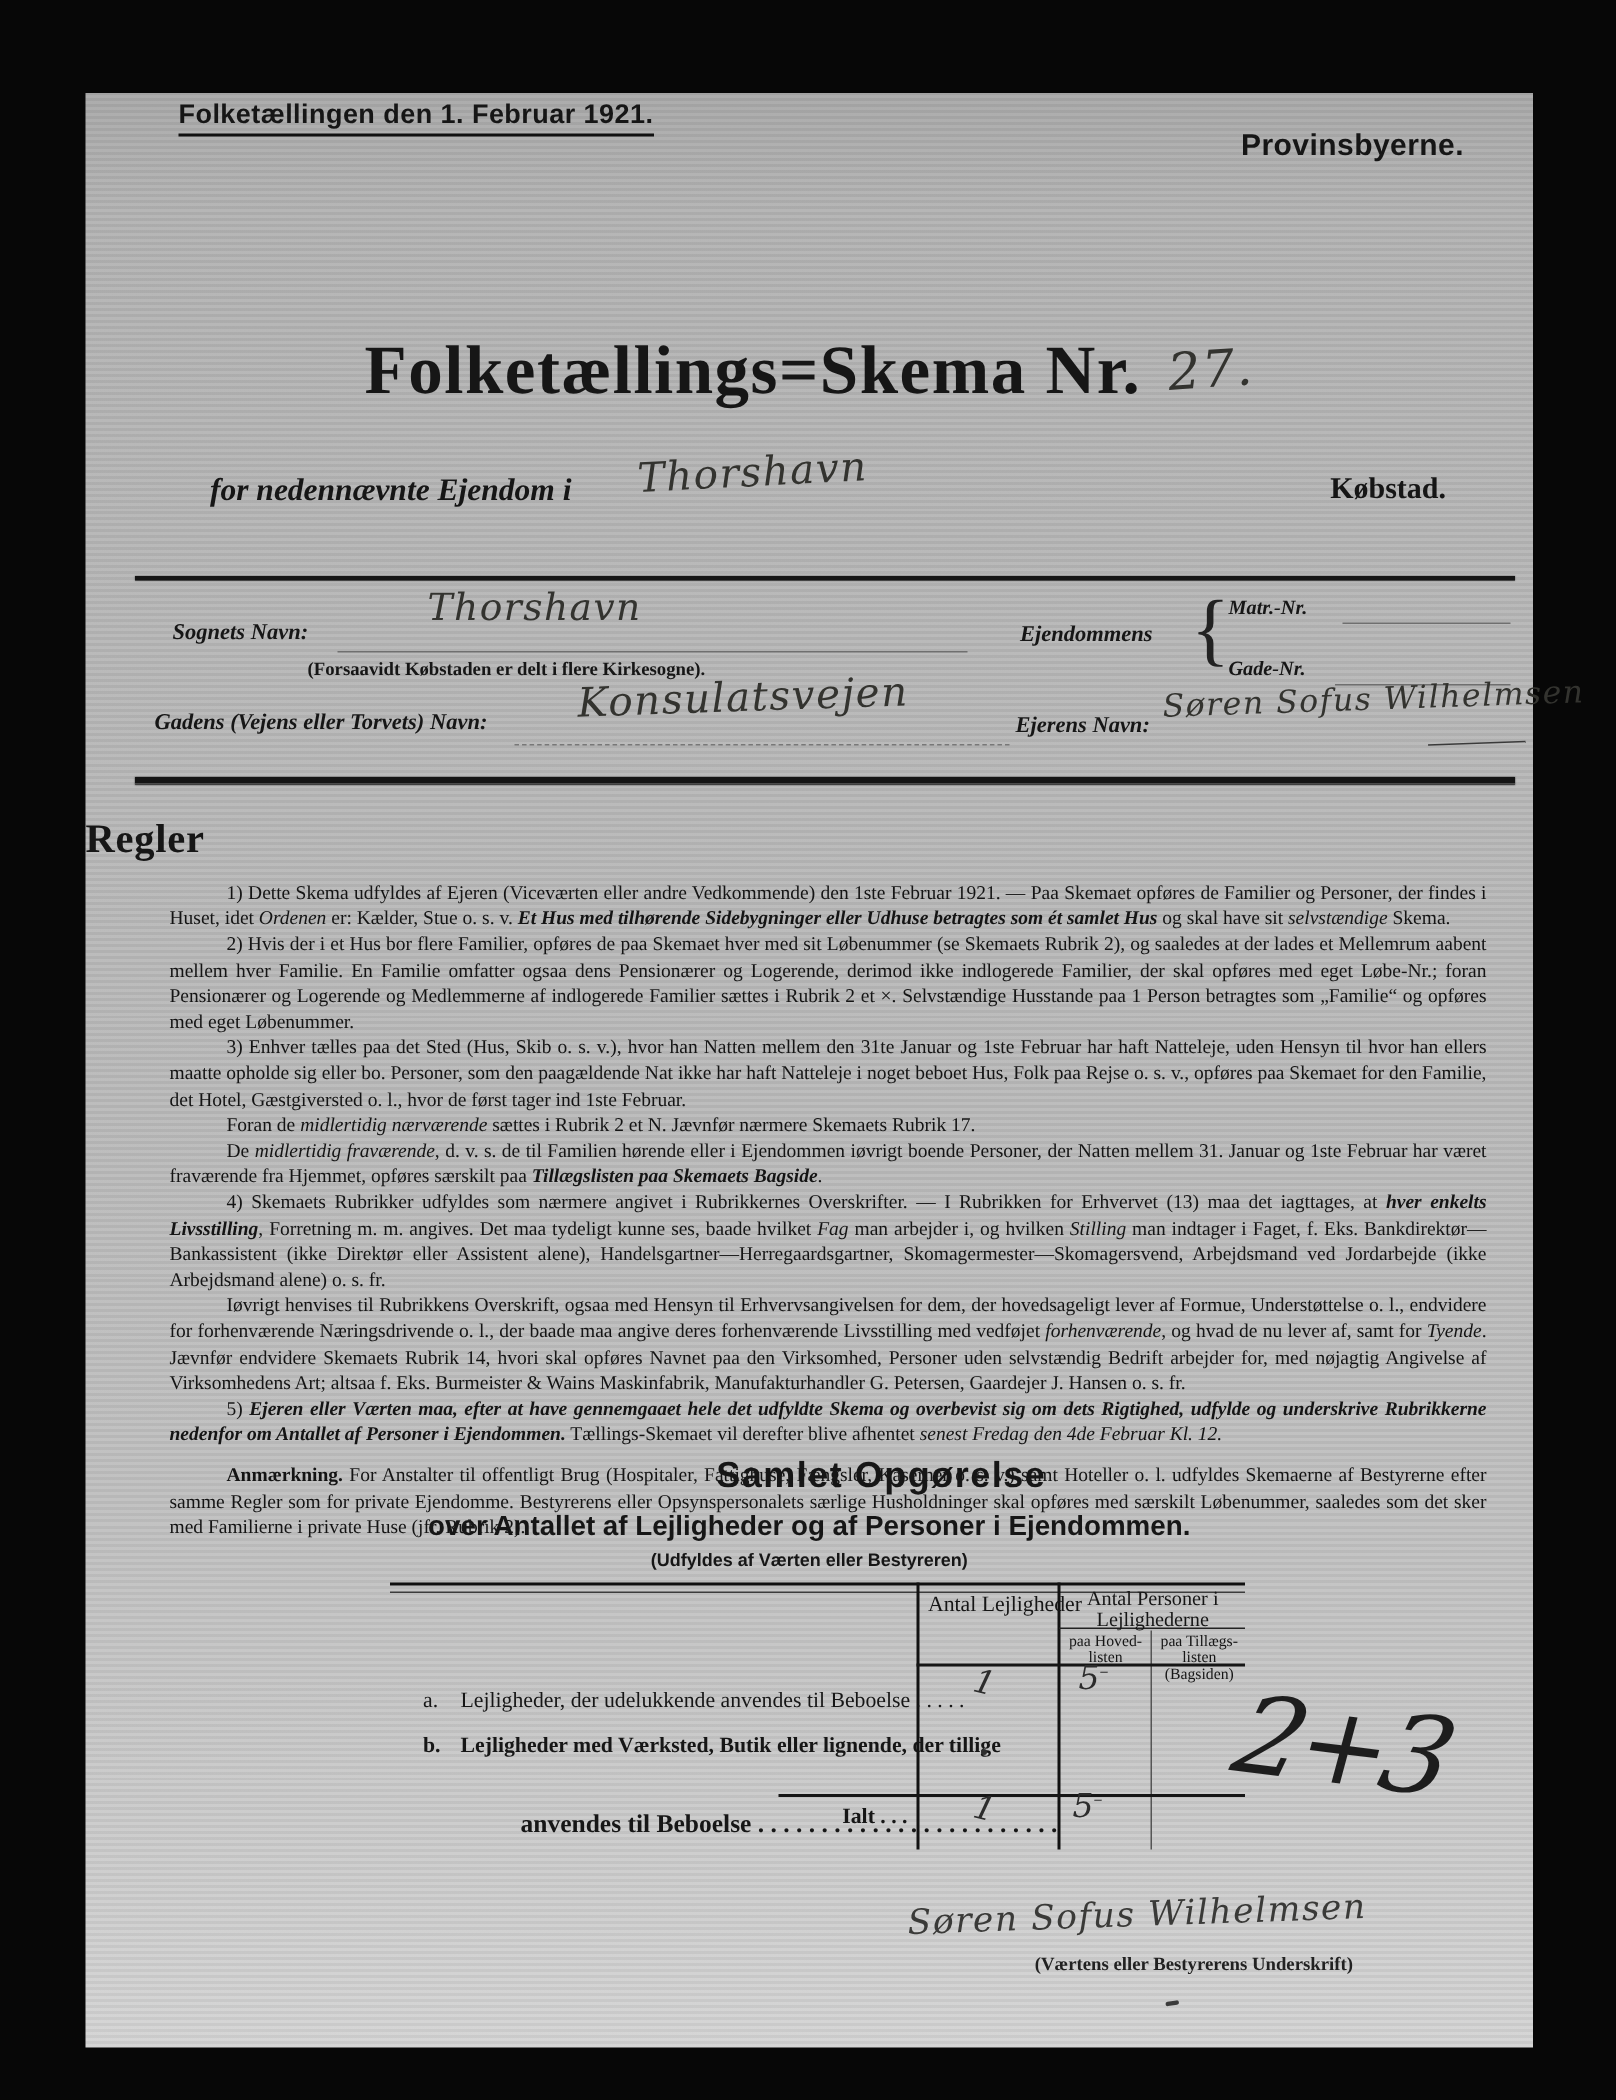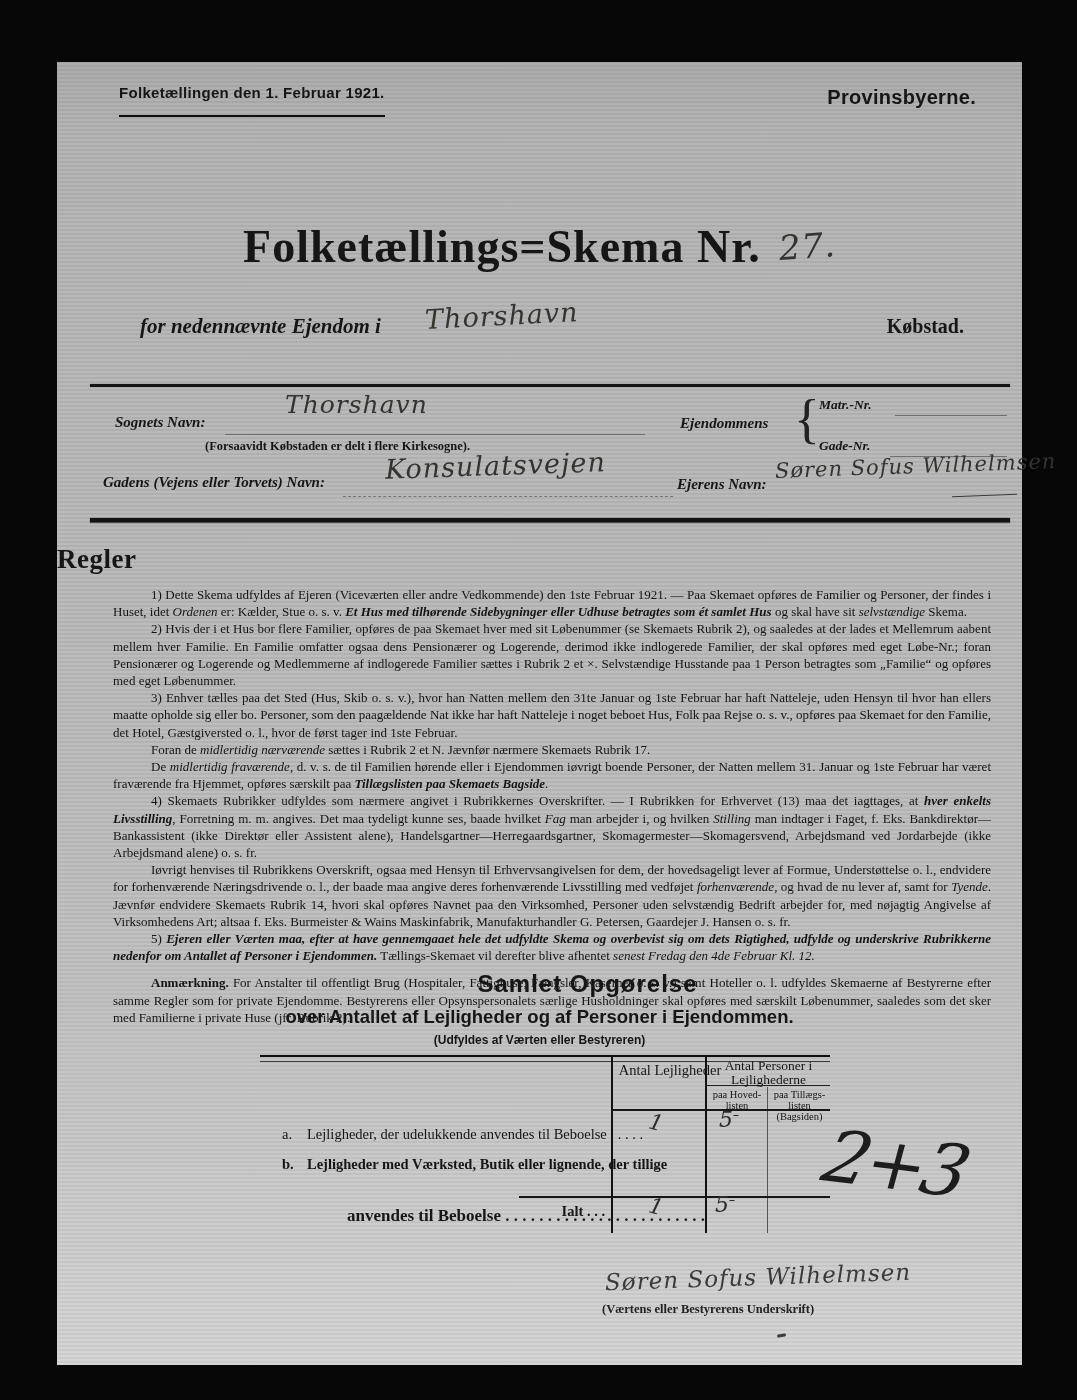--- a/index.html
+++ b/index.html
@@ -13,22 +13,22 @@
     position:absolute;left:57px;top:62px;width:965px;height:1303px;
     background:linear-gradient(180deg,#a9a9a9 0%,#b3b3b3 6%,#b7b7b7 28%,#bababa 52%,#c0c0c0 72%,#cccccc 90%,#d4d4d4 100%);
     color:#161616;
   }
   .paper::before{
     content:"";position:absolute;inset:0;pointer-events:none;
     background:repeating-linear-gradient(0deg, rgba(255,255,255,.04) 0 2px, rgba(0,0,0,.045) 2px 4px);
   }
   .abs{position:absolute;}
   
-  .hdr-left{left:62px;top:22px;font-family:"Liberation Sans",sans-serif;font-weight:bold;font-size:15px;
-    border-bottom:2.5px solid #101010;padding-bottom:14px;letter-spacing:.3px;}
+  .hdr-left{left:62px;top:4px;font-family:"Liberation Sans",sans-serif;font-weight:bold;font-size:18px;
+    border-bottom:2.5px solid #101010;padding-bottom:2px;letter-spacing:.3px;}
   .hdr-right{right:46px;top:24px;font-family:"Liberation Sans",sans-serif;font-weight:bold;font-size:20px;letter-spacing:.3px;}
   
   .title-row{left:0;top:158px;width:100%;text-align:center;white-space:nowrap;}
   .title-printed{font-family:"Liberation Serif",serif;font-weight:bold;font-size:46px;letter-spacing:1px;}
   .hw{font-family:"DejaVu Serif", serif;font-style:italic;color:#33332f;letter-spacing:1px;}
   .title-number{font-size:34px;display:inline-block;transform:rotate(-4deg) translateY(-4px);margin-left:14px;}
   .sub-left{left:83px;top:252px;font-weight:bold;font-style:italic;font-size:21px;}
   .sub-value{left:368px;top:238px;font-size:27px;transform:rotate(-3deg);}
   .sub-right{right:58px;top:253px;font-weight:bold;font-size:20px;}
   .rule{background:#141414;box-shadow:0 0 1px #333;}
@@ -89,21 +89,21 @@
   .va1{left:592px;top:1048px;transform:rotate(14deg);}
   .va2{left:662px;top:1045px;}
   .sup-dash{font-size:12px;vertical-align:8px;}
   .vb-dot{left:597px;top:1104px;width:4px;height:4px;background:#2e2e2e;border-radius:50%;}
   .vt1{left:592px;top:1132px;transform:rotate(14deg);}
   .vt2{left:658px;top:1130px;}
   .scrawl{left:768px;top:1066px;font-family:"DejaVu Serif",serif;font-style:italic;font-size:72px;color:#1d1d1d;
     transform:rotate(7deg) skewX(-8deg);letter-spacing:-4px;line-height:1;}
   
   .sig-value{left:548px;top:1202px;font-size:23px;transform:rotate(-2deg);white-space:nowrap;color:#3a3a38;}
-  .sig-caption{left:545px;top:1240px;width:300px;text-align:left;font-size:12.5px;font-weight:bold;color:#222;}
+  .sig-caption{left:545px;top:1240px;width:300px;text-align:right;font-size:12.5px;font-weight:bold;color:#222;}
   .ink-mark{left:720px;top:1272px;width:9px;height:3px;background:#3c3c3c;border-radius:2px;transform:rotate(-8deg);}
 </style>
 </head>
 <body>
 
 <div class="paper">
 
   <div class="abs hdr-left">Folketællingen den 1. Februar 1921.</div>
   <div class="abs hdr-right">Provinsbyerne.</div>
 

